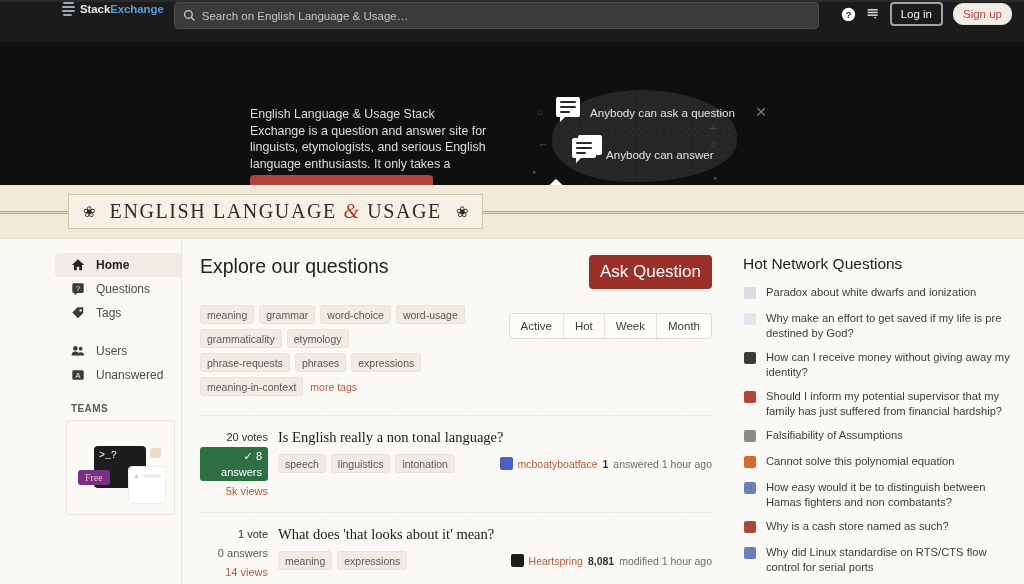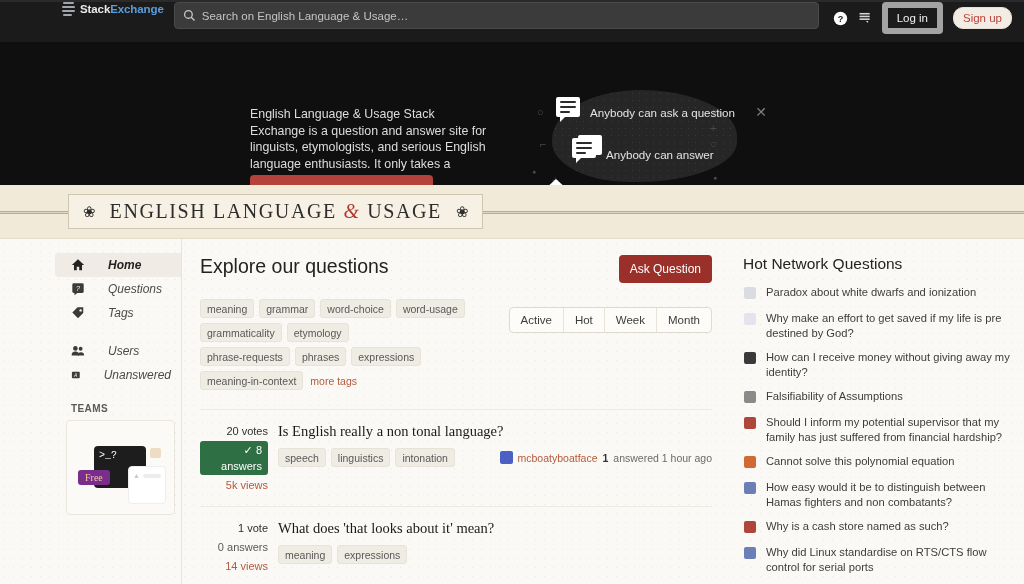--- a/index.html
+++ b/index.html
@@ -55,21 +55,21 @@
     background: transparent; border: none; outline: none;
     color: #d6d6d6; font-size: 11.5px;
     font-family: "Liberation Sans", sans-serif;
     width: 100%;
   }
   .search-input::placeholder { color: #c4c4c4; }
 
   .nav-right { display: flex; align-items: center; gap: 10px; margin-left: auto; padding-left: 14px;}
   .nav-icon { cursor: pointer; display:flex; align-items:center; }
   .btn-login {
-    border: 6px solid #a3a3a3; border-radius: 4px;
+    border: 2px solid #a3a3a3; border-radius: 4px;
     color: #f0f0f0; background: #1b1b1b;
     font-size: 11.5px; padding: 4px 9px; cursor: pointer;
     font-family: "Liberation Sans", sans-serif;
   }
   .btn-signup {
     border: 1px solid #e8dfd6; border-radius: 10px;
     color: #b8433a; background: #f3ece4;
     font-size: 11.5px; padding: 4px 9px; cursor: pointer;
     font-family: "Liberation Sans", sans-serif;
   }
@@ -163,25 +163,24 @@
     background-image: radial-gradient(circle, #ece8e1 0.7px, transparent 0.8px);
     background-size: 9px 9px;
   }
   .sidebar {
     width: 182px; flex: 0 0 182px;
     border-right: 1px solid #e7e3da;
     padding-top: 14px;
     font-size: 12px;
   }
   .nav-item {
-    display: flex; align-items: center; gap: 23px;
+    display: flex; align-items: center; gap: 11px;
     padding: 5px 10px 5px 16px; margin-left: 55px;
     color: #4a4a4a; cursor: pointer; font-size: 12px;
     border-radius: 3px 0 0 3px;
-    font-style: italic;
   }
   .nav-item.active { background: #f0ece5; font-weight: bold; color: #232323;}
   .nav-gap { height: 14px; }
   .nav-head {
     margin-left: 71px; margin-top: 16px; margin-bottom: 6px;
     font-size: 10px; font-weight: bold; color: #5a5a5a; letter-spacing: 0.4px;
   }
   .teams-card {
     margin-left: 66px; margin-right: 6px;
     border: 1px solid #eae6dd; border-radius: 4px;
@@ -200,21 +199,21 @@
   .ta-panel .row:nth-child(1){top:7px;} .ta-panel .row:nth-child(2){top:16px;} .ta-panel .row:nth-child(3){top:25px;}
   .ta-panel .mk { position:absolute; left:4px; font-size:7px; color:#c9c9c9;}
   .ta-bub2 { position:absolute; left:74px; top:8px; width:11px; height:10px; background:#efdcc4; border-radius:2px;}
 
   
   .main { flex: 1 1 auto; padding: 16px 16px 0 18px; min-width: 0; }
   .main-head { display: flex; align-items: flex-start; }
   .main-title { font-size: 19.5px; font-weight: normal; color: #232323; }
   .ask-btn {
     margin-left: auto; background: #9b302b; color: #fff;
-    border: none; border-radius: 4px; font-size: 12px;
+    border: none; border-radius: 4px; font-size: 17px;
     padding: 7px 11px; cursor: pointer; font-family: "Liberation Sans", sans-serif;
   }
   .filter-row { display: flex; align-items: flex-start; margin-top: 16px; }
   .tagcloud { flex: 1 1 auto; max-width: 350px; }
   .tag-line { display: flex; flex-wrap: wrap; gap: 5px; margin-bottom: 5px; }
   .tag {
     background: #efece4; border: 1px solid #e7e3d9; color: #585858;
     font-size: 10.5px; padding: 2.5px 6px; border-radius: 3px; cursor: pointer;
     white-space: nowrap;
   }
@@ -472,20 +471,26 @@
             <div>0 answers</div>
             <div class="views">14 views</div>
           </div>
           <div class="qbody">
             <div class="qtitle">What does 'that looks about it' mean?</div>
             <div class="qmeta">
               <div class="qtags">
                 <span class="tag">meaning</span>
                 <span class="tag">expressions</span>
               </div>
+              <div class="quser">
+                <span class="avatar" style="background: rgb(28, 28, 28);"></span>
+                <span class="uname">Heartspring</span>
+                <span class="urep">8,081</span>
+                <span>modified 1 hour ago</span>
+              </div>
             </div>
           </div>
         </div>
       </div>
   </div>
 
   <div class="rail">
     <h2 class="rail-title">Hot Network Questions</h2>
     <div id="hnqlist">
         <div class="hnq">
@@ -501,49 +506,49 @@
           <span class="ftext">Why make an effort to get saved if my life is pre destined by God?</span>
         </div>
         <div class="hnq">
           <span class="ficon"><svg width="14" height="14" viewBox="0 0 14 14">
               <rect x="1" y="1" width="12" height="12" rx="2" fill="#3a3a3a"></rect>
             </svg></span>
           <span class="ftext">How can I receive money without giving away my identity?</span>
         </div>
         <div class="hnq">
           <span class="ficon"><svg width="14" height="14" viewBox="0 0 14 14">
+              <rect x="1" y="1" width="12" height="12" rx="2" fill="#b0453a"></rect>
+            </svg></span>
+          <span class="ftext">Should I inform my potential supervisor that my family has just suffered from financial hardship?</span>
+        </div>
+        <div class="hnq">
+          <span class="ficon"><svg width="14" height="14" viewBox="0 0 14 14">
               <rect x="1" y="1" width="12" height="12" rx="2" fill="#8a8a8a"></rect>
             </svg></span>
           <span class="ftext">Falsifiability of Assumptions</span>
         </div>
         <div class="hnq">
           <span class="ficon"><svg width="14" height="14" viewBox="0 0 14 14">
+              <rect x="1" y="1" width="12" height="12" rx="2" fill="#cf6a35"></rect>
+            </svg></span>
+          <span class="ftext">Cannot solve this polynomial equation</span>
+        </div>
+        <div class="hnq">
+          <span class="ficon"><svg width="14" height="14" viewBox="0 0 14 14">
+              <rect x="1" y="1" width="12" height="12" rx="2" fill="#6a7fb5"></rect>
+            </svg></span>
+          <span class="ftext">How easy would it be to distinguish between Hamas fighters and non combatants?</span>
+        </div>
+        <div class="hnq">
+          <span class="ficon"><svg width="14" height="14" viewBox="0 0 14 14">
               <rect x="1" y="1" width="12" height="12" rx="2" fill="#b0453a"></rect>
             </svg></span>
-          <span class="ftext">Should I inform my potential supervisor that my family has just suffered from financial hardship?</span>
-        </div>
-        <div class="hnq">
-          <span class="ficon"><svg width="14" height="14" viewBox="0 0 14 14">
-              <rect x="1" y="1" width="12" height="12" rx="2" fill="#cf6a35"></rect>
-            </svg></span>
-          <span class="ftext">Cannot solve this polynomial equation</span>
+          <span class="ftext">Why is a cash store named as such?</span>
         </div>
         <div class="hnq">
           <span class="ficon"><svg width="14" height="14" viewBox="0 0 14 14">
               <rect x="1" y="1" width="12" height="12" rx="2" fill="#6a7fb5"></rect>
             </svg></span>
-          <span class="ftext">How easy would it be to distinguish between Hamas fighters and non combatants?</span>
-        </div>
-        <div class="hnq">
-          <span class="ficon"><svg width="14" height="14" viewBox="0 0 14 14">
-              <rect x="1" y="1" width="12" height="12" rx="2" fill="#b0453a"></rect>
-            </svg></span>
-          <span class="ftext">Why is a cash store named as such?</span>
-        </div>
-        <div class="hnq">
-          <span class="ficon"><svg width="14" height="14" viewBox="0 0 14 14">
-              <rect x="1" y="1" width="12" height="12" rx="2" fill="#6a7fb5"></rect>
-            </svg></span>
           <span class="ftext">Why did Linux standardise on RTS/CTS flow control for serial ports</span>
         </div>
       </div>
   </div>
 </div>
 
 </body></html>

